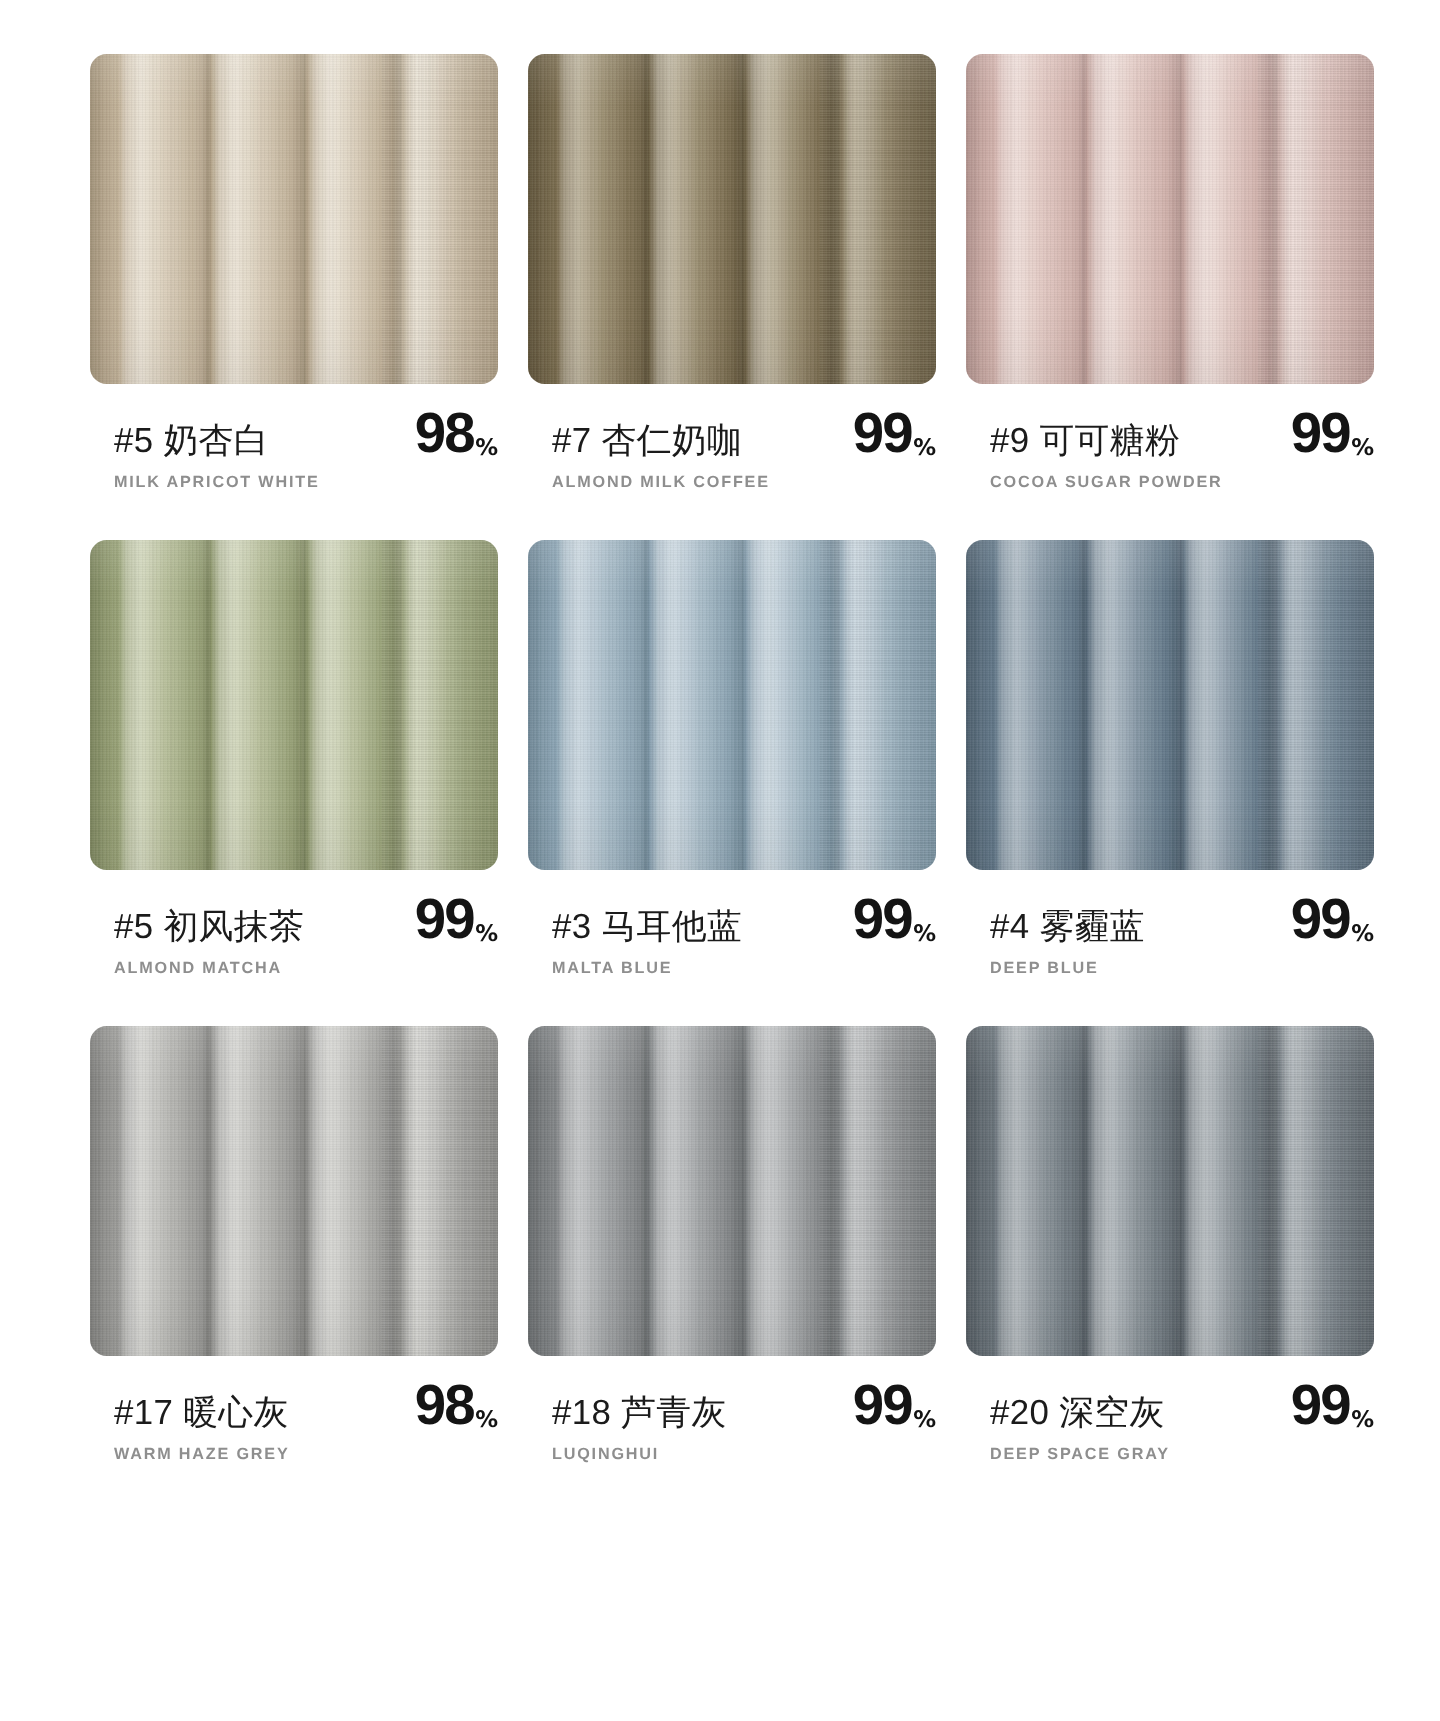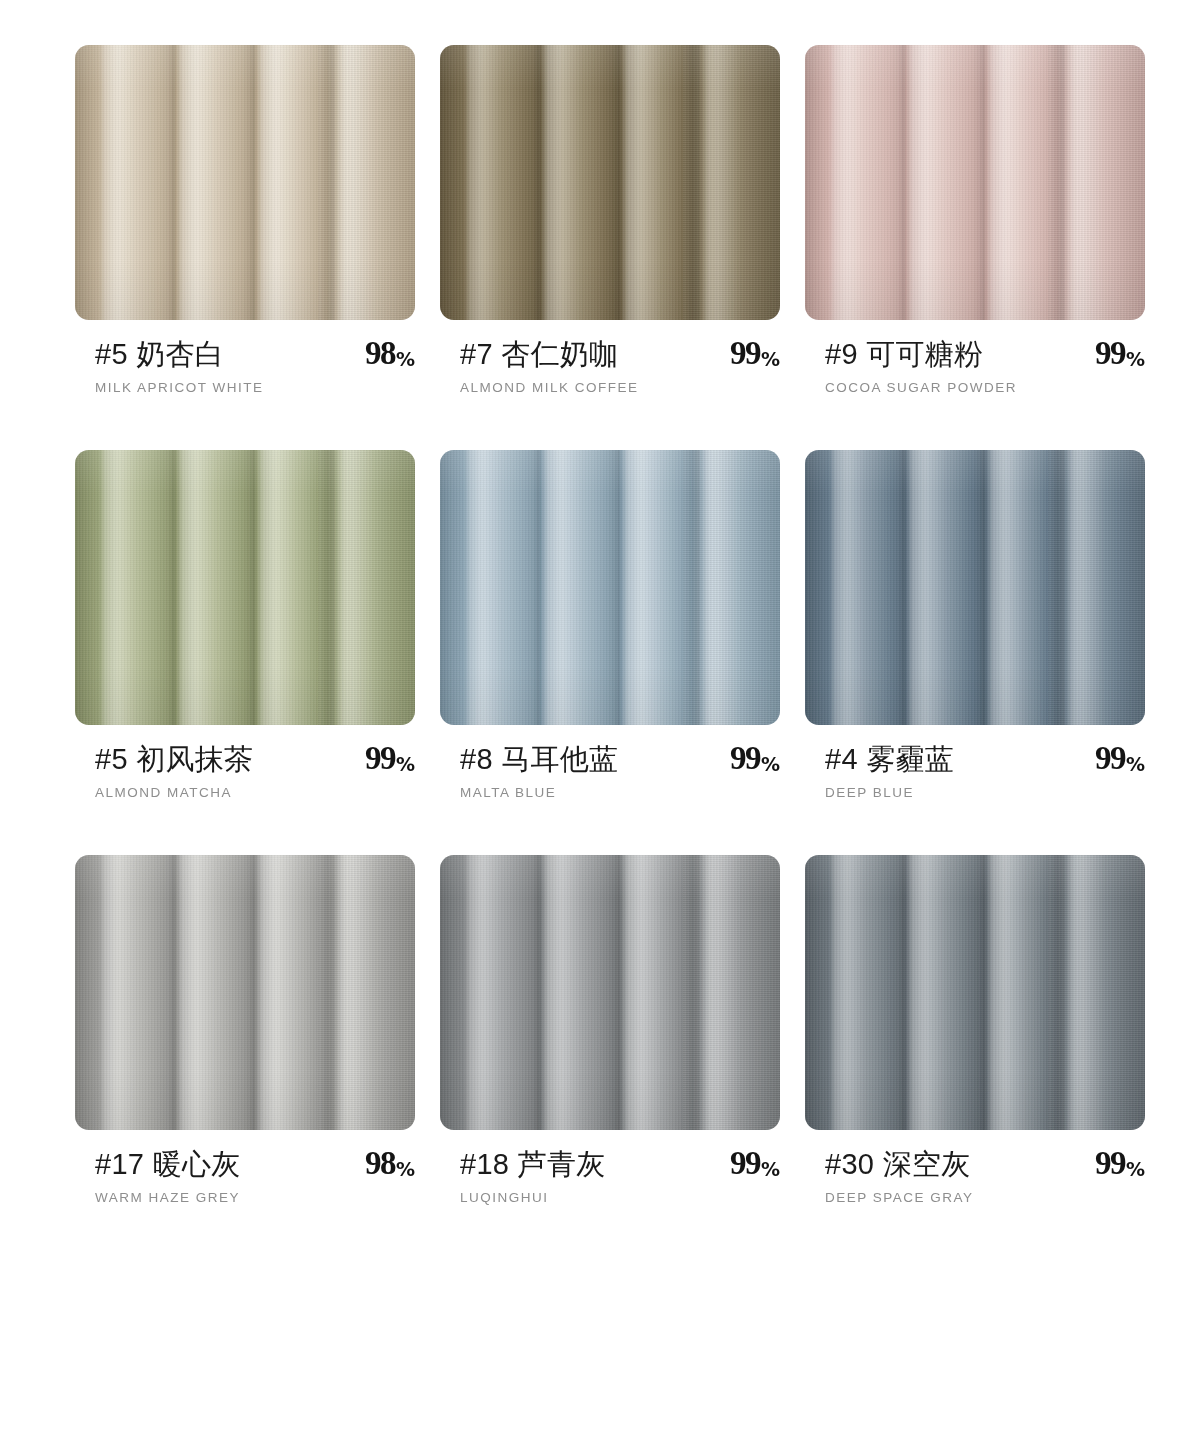--- a/index.html
+++ b/index.html
@@ -153,42 +153,42 @@
     line-height: 1.18;
   }
 
   .pct {
     display: flex;
     align-items: baseline;
     white-space: nowrap;
   }
 
   .pct-num {
-    font-family: Liberation Serif, serif;
-    font-size: 33px;
+    font-family: Liberation Sans, sans-serif;
+    font-size: 47px;
     font-weight: 700;
     color: #141414;
     letter-spacing: -1.5px;
     line-height: 1;
   }
 
   .pct-sym {
     font-family: "DejaVu Sans", sans-serif;
     font-size: 19px;
     font-weight: 700;
     color: #141414;
     margin-left: 1px;
     position: relative;
     top: 2px;
   }
 
   .en-name {
     margin-top: 9px;
     font-size: 13.5px;
-    font-weight: 400;
+    font-weight: 700;
     color: #8e8e8e;
     letter-spacing: 1.5px;
     white-space: nowrap;
     line-height: 1.2;
   }
 </style>
 </head>
 <body>
 
 <div class="palette-grid">
@@ -271,21 +271,21 @@
     <div class="swatch-card">
     <div class="swatch-img">
       <div class="swatch-base" style="background: linear-gradient(90deg, rgb(126, 152, 169) 0px, rgb(141, 166, 181) 26px, rgb(179, 197, 209) 44px, rgb(141, 166, 181) 92px, rgb(126, 152, 169) 100px, rgb(179, 197, 209) 122px, rgb(141, 166, 181) 168px, rgb(126, 152, 169) 180px, rgb(179, 197, 209) 202px, rgb(141, 166, 181) 244px, rgb(126, 152, 169) 252px, rgb(179, 197, 209) 272px, rgb(141, 166, 181) 312px, rgb(126, 152, 169) 340px);"></div>
       <div class="pleat-shade"></div>
       <div class="pleat-weave"></div>
       <div class="pleat-weft"></div>
       <div class="pleat-slub"></div>
     </div>
     <div class="caption">
       <div class="caption-row">
-        <span class="cn-name">#8 马耳他蓝</span>
+        <span class="cn-name">#3 马耳他蓝</span>
         <span class="pct">
           <span class="pct-num">99</span>
           <span class="pct-sym">%</span>
         </span>
       </div>
       <div class="en-name">MALTA BLUE</div>
     </div>
   </div>
     <div class="swatch-card">
     <div class="swatch-img">
@@ -347,21 +347,21 @@
     <div class="swatch-card">
     <div class="swatch-img">
       <div class="swatch-base" style="background: linear-gradient(90deg, rgb(93, 102, 109) 0px, rgb(107, 117, 124) 26px, rgb(143, 152, 158) 44px, rgb(107, 117, 124) 92px, rgb(93, 102, 109) 100px, rgb(143, 152, 158) 122px, rgb(107, 117, 124) 168px, rgb(93, 102, 109) 180px, rgb(143, 152, 158) 202px, rgb(107, 117, 124) 244px, rgb(93, 102, 109) 252px, rgb(143, 152, 158) 272px, rgb(107, 117, 124) 312px, rgb(93, 102, 109) 340px);"></div>
       <div class="pleat-shade"></div>
       <div class="pleat-weave"></div>
       <div class="pleat-weft"></div>
       <div class="pleat-slub"></div>
     </div>
     <div class="caption">
       <div class="caption-row">
-        <span class="cn-name">#30 深空灰</span>
+        <span class="cn-name">#20 深空灰</span>
         <span class="pct">
           <span class="pct-num">99</span>
           <span class="pct-sym">%</span>
         </span>
       </div>
       <div class="en-name">DEEP SPACE GRAY</div>
     </div>
   </div>
   </div>
 

